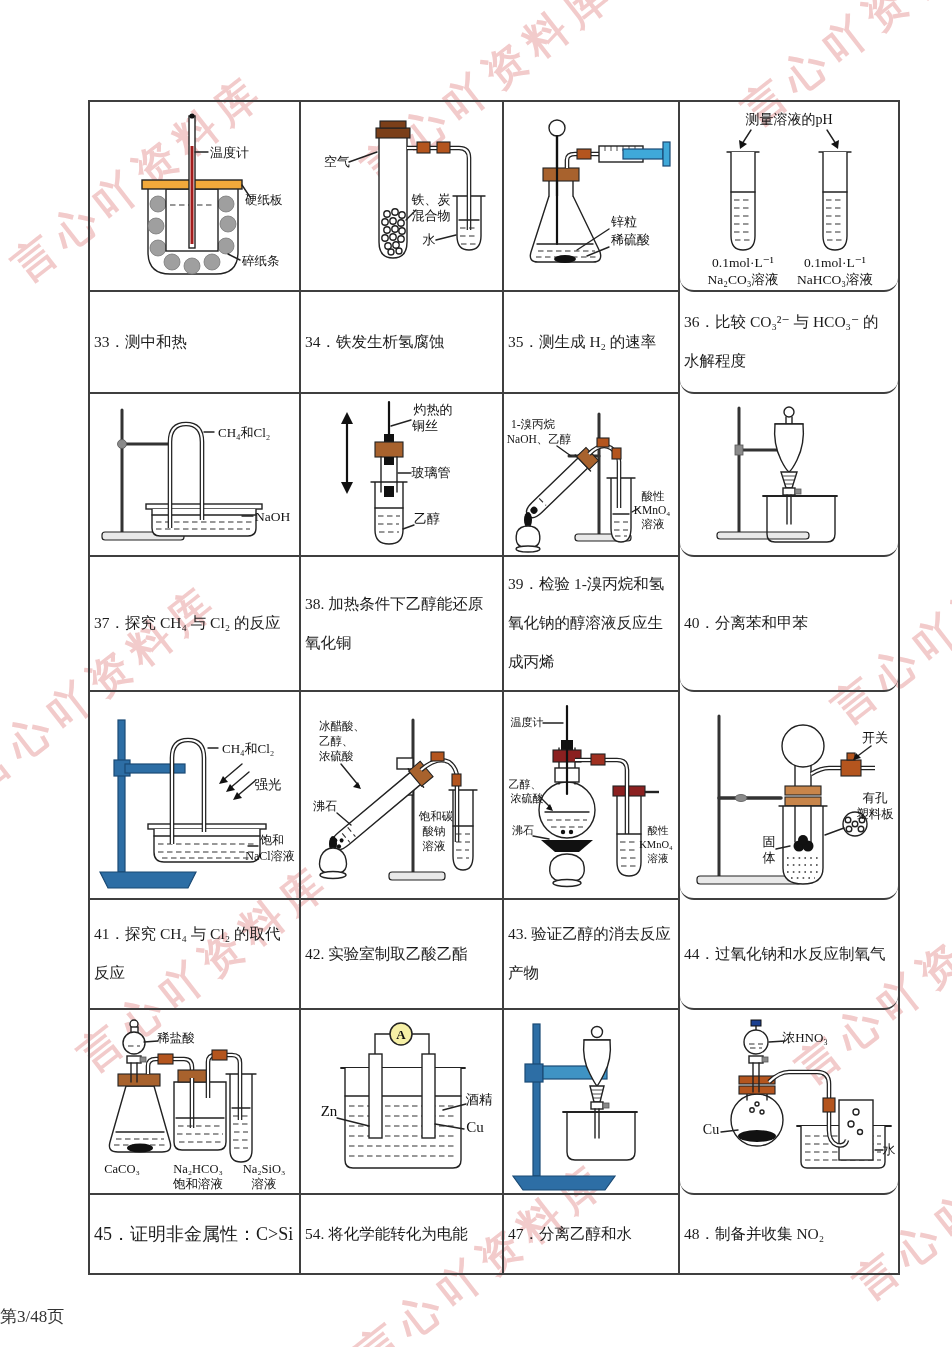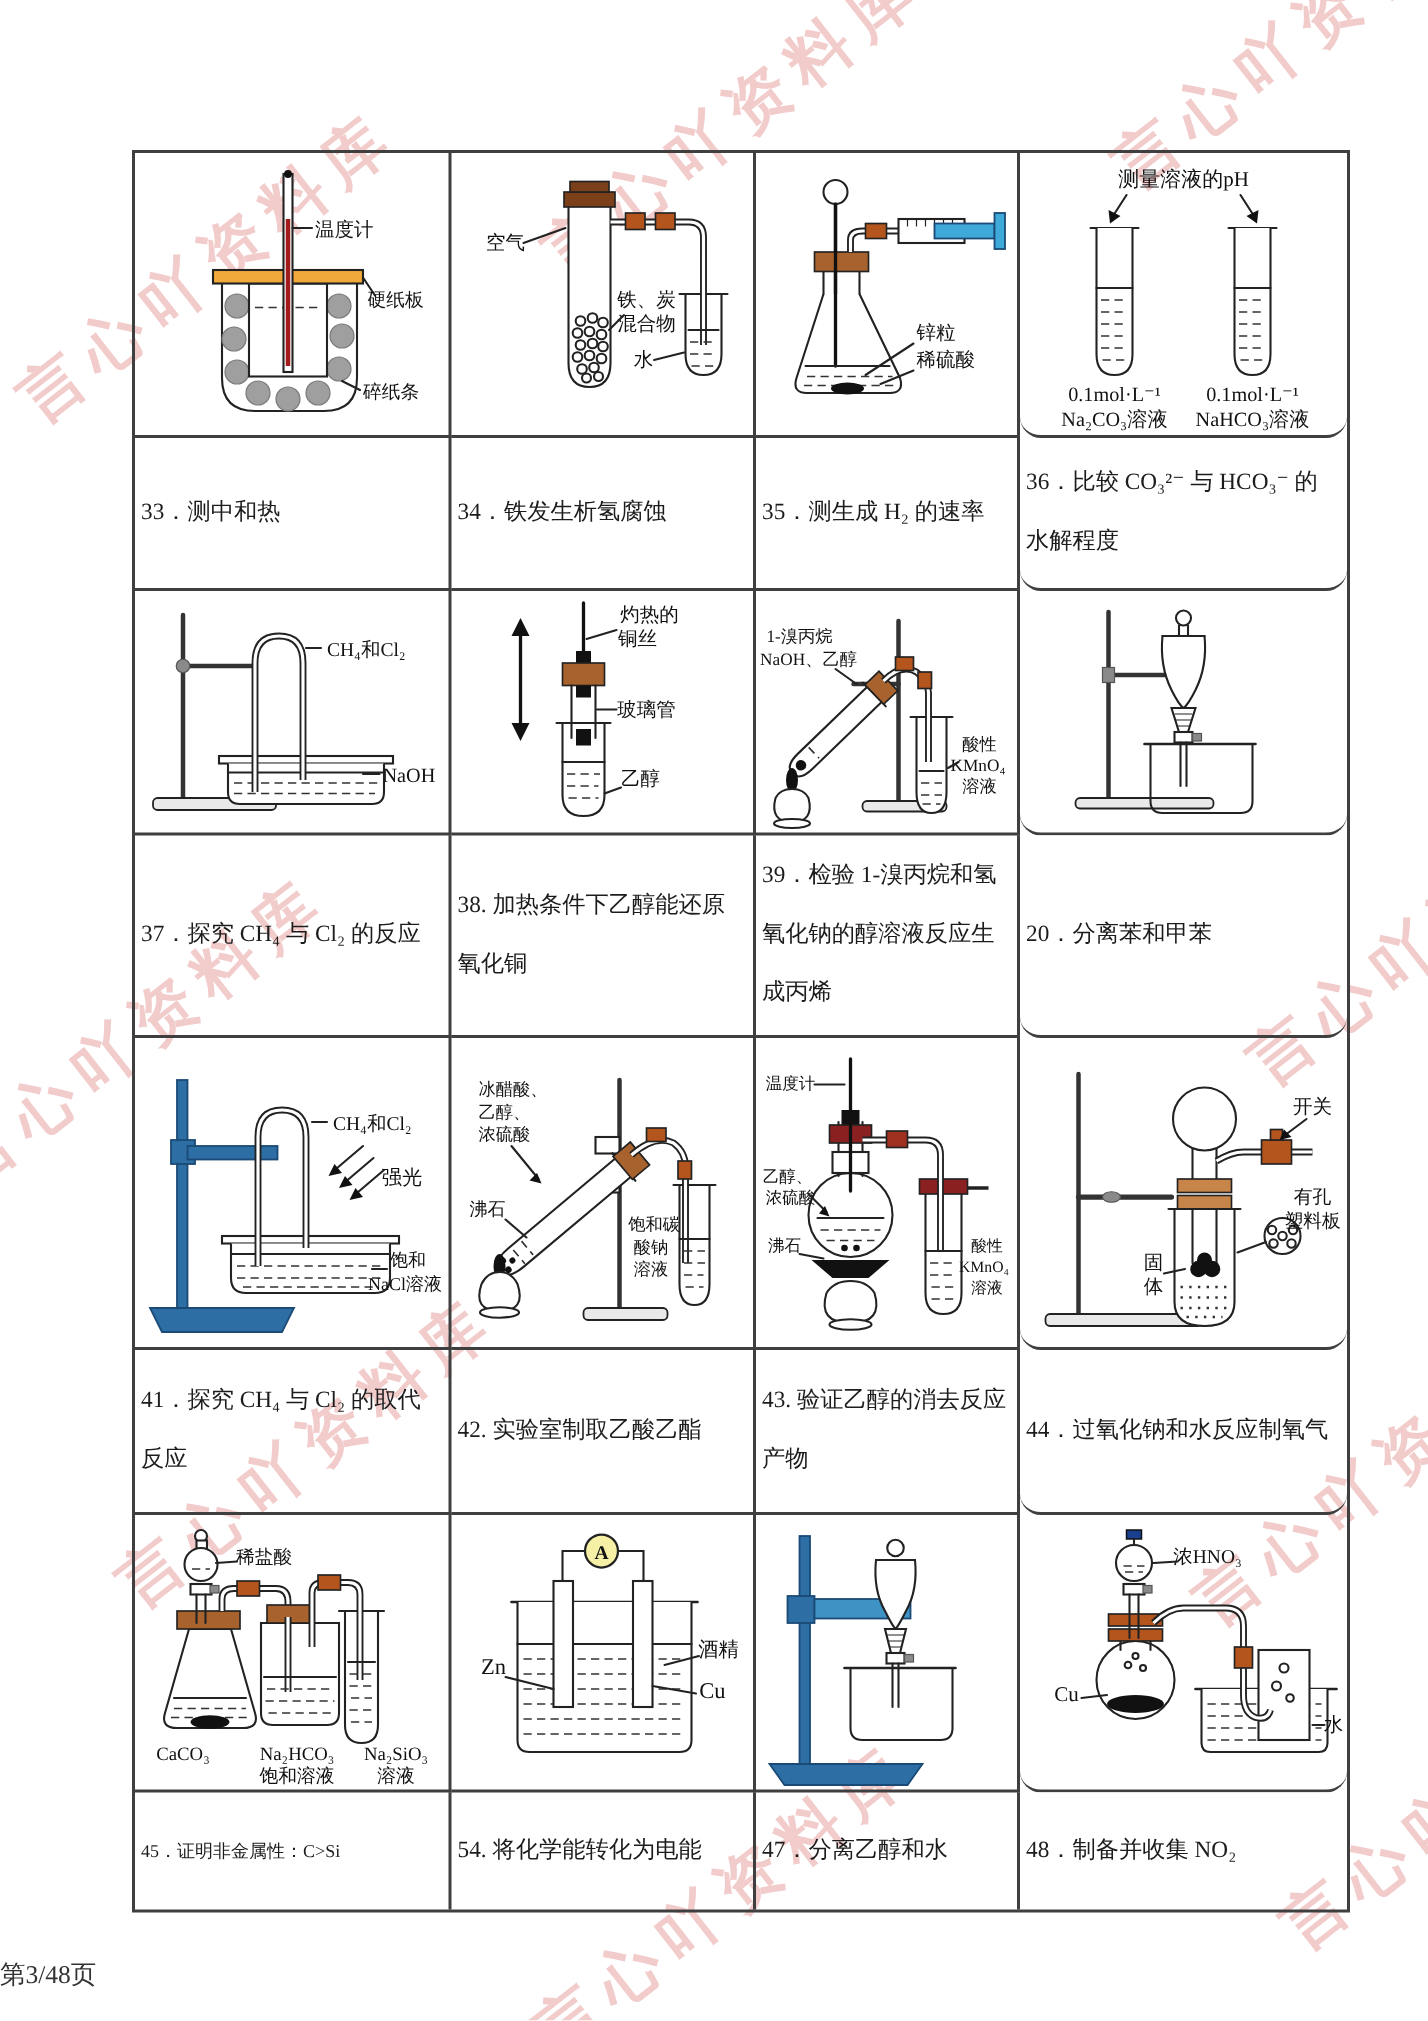--- a/index.html
+++ b/index.html
@@ -11,21 +11,21 @@
   .grid{position:absolute;left:88px;top:100px;display:grid;z-index:2;
         grid-template-columns:211px 203px 176px 218px;
         grid-template-rows:190px 102px 163px 135px 208px 110px 185px 78px;
         border:2px solid #3f3f3f;background:transparent;}
   .cell{border-right:2px solid #3f3f3f;border-bottom:2px solid #3f3f3f;
         display:flex;align-items:center;justify-content:center;overflow:hidden;}
   .grid > div:nth-child(4n){border-right:none;border-radius:14px;}
   .grid > div:nth-child(n+29){border-bottom:none;}
   .cap{justify-content:flex-start;padding:2px 4px;font-size:15.5px;line-height:2.5;
        color:#1c1c1c;text-align:left;}
-  .cap.tight{font-size:12px;align-items:center;}
+  .cap.tight{font-size:18px;align-items:center;}
   .footer{position:absolute;left:0;top:1305px;width:100%;font-size:17px;
           color:#333;z-index:2;}
   svg text{font-family:"Liberation Serif","DejaVu Sans",serif;fill:#111;}
   .ln{fill:none;stroke:#222;stroke-width:1.4;stroke-linecap:round;}
   .th{fill:none;stroke:#111;stroke-width:2.2;stroke-linecap:round;}
   .fw{fill:#fff;stroke:#222;stroke-width:1.4;}
   .fn{fill:none;stroke:#222;stroke-width:1.4;}
   .dash{fill:none;stroke:#333;stroke-width:1.1;stroke-dasharray:5.5 3.5;}
   .dots{fill:none;stroke:#333;stroke-width:1.6;stroke-dasharray:1.6 4.2;}
   .tube{fill:none;stroke:#222;stroke-width:4.6;}
@@ -292,21 +292,21 @@
     <div class="cell cap">
         <span>37．探究 CH₄ 与 Cl₂ 的反应</span>
       </div>
     <div class="cell cap">
         <span>38. 加热条件下乙醇能还原氧化铜</span>
       </div>
     <div class="cell cap">
         <span>39．检验 1-溴丙烷和氢氧化钠的醇溶液反应生成丙烯</span>
       </div>
     <div class="cell cap">
-        <span>20．分离苯和甲苯</span>
+        <span>40．分离苯和甲苯</span>
       </div>
 
     <div class="cell">
       <svg width="205" height="202" viewBox="0 0 205 202">
         <rect class="blu" x="26" y="26" width="7" height="152"></rect>
         <path class="blu" d="M8,178 H104 L96,194 H16 Z"></path>
         <rect class="blu" x="22" y="66" width="16" height="16"></rect>
         <rect class="blu" x="33" y="70" width="60" height="9"></rect>
         <rect class="fw" x="56" y="130" width="118" height="5"></rect>
         <path class="fw" d="M62,135 V158 Q62,168 72,168 H158 Q168,168 168,158 V135"></path>

